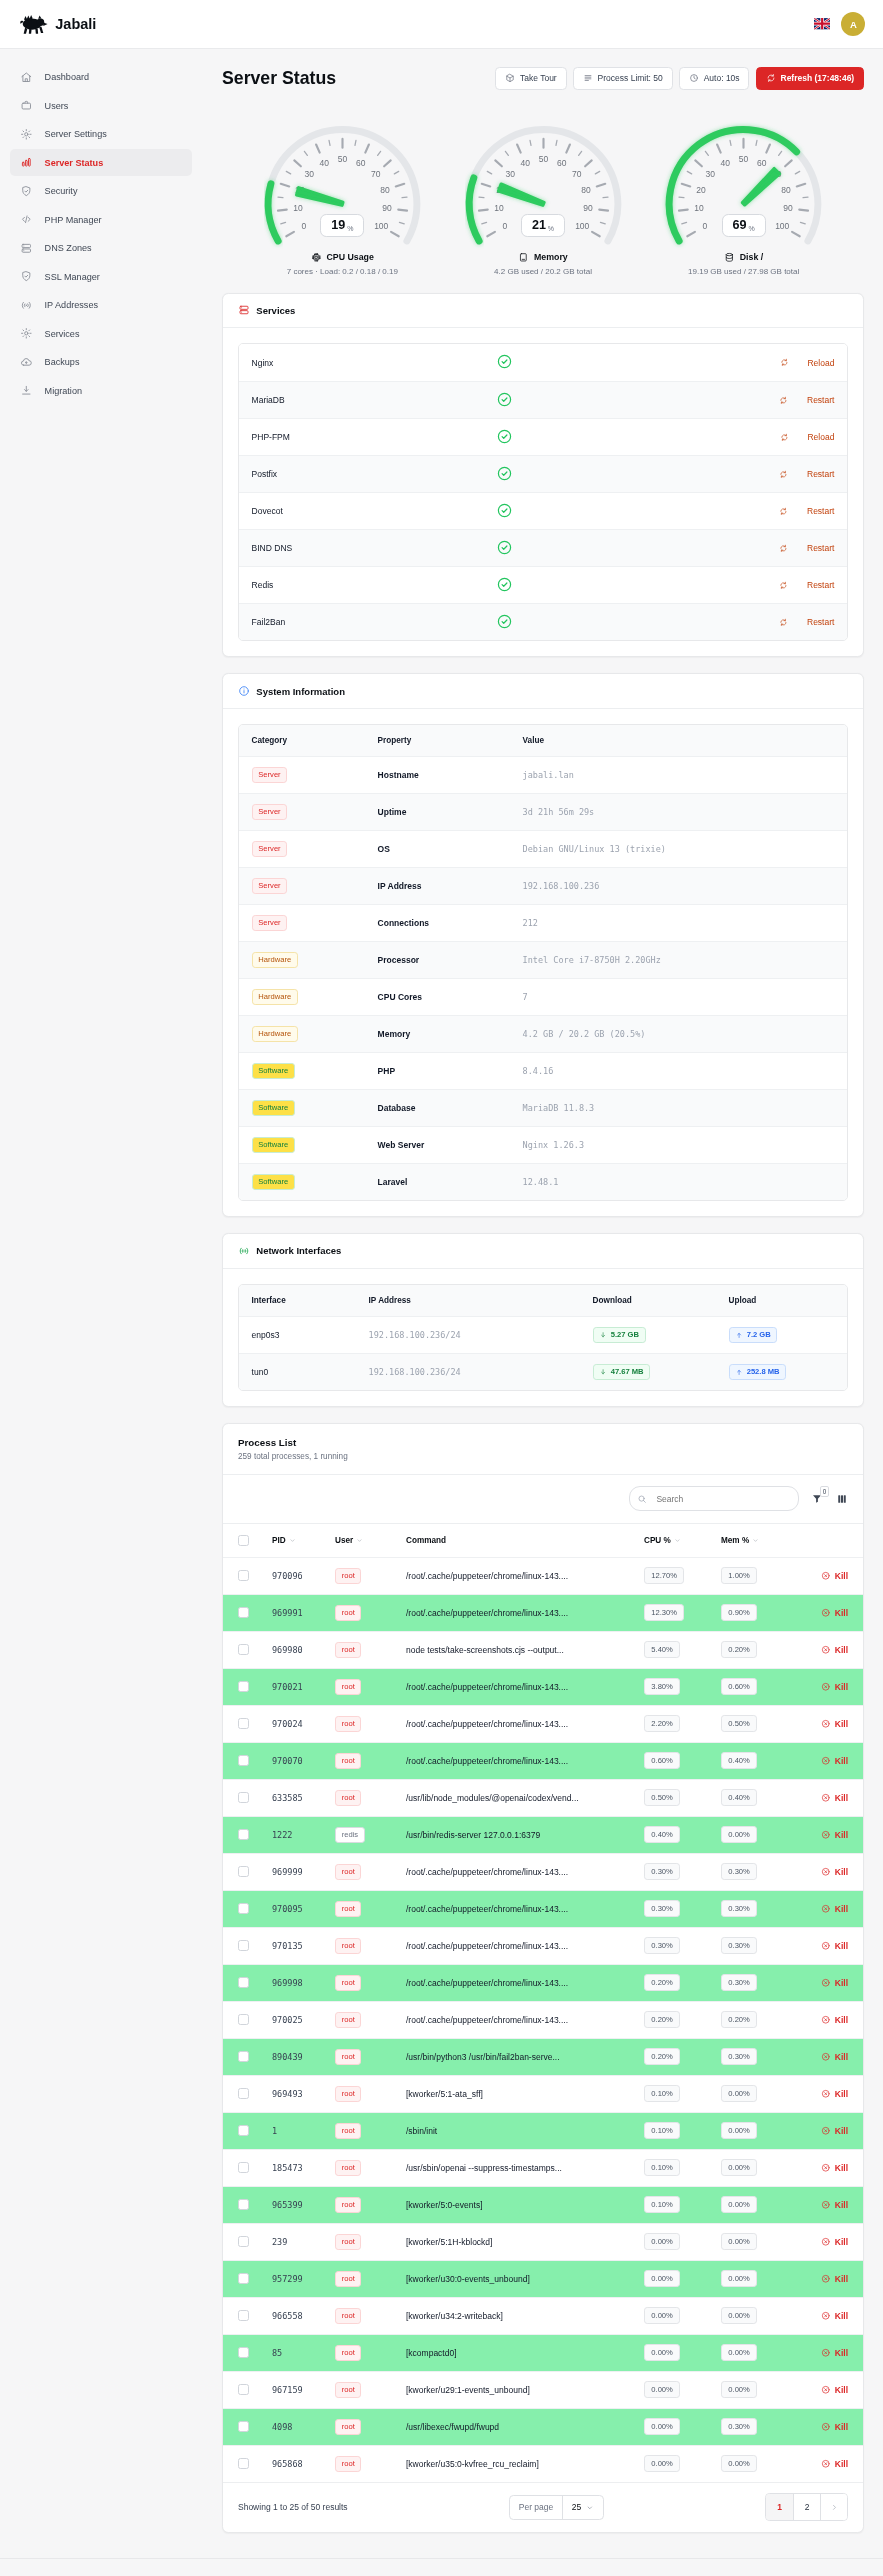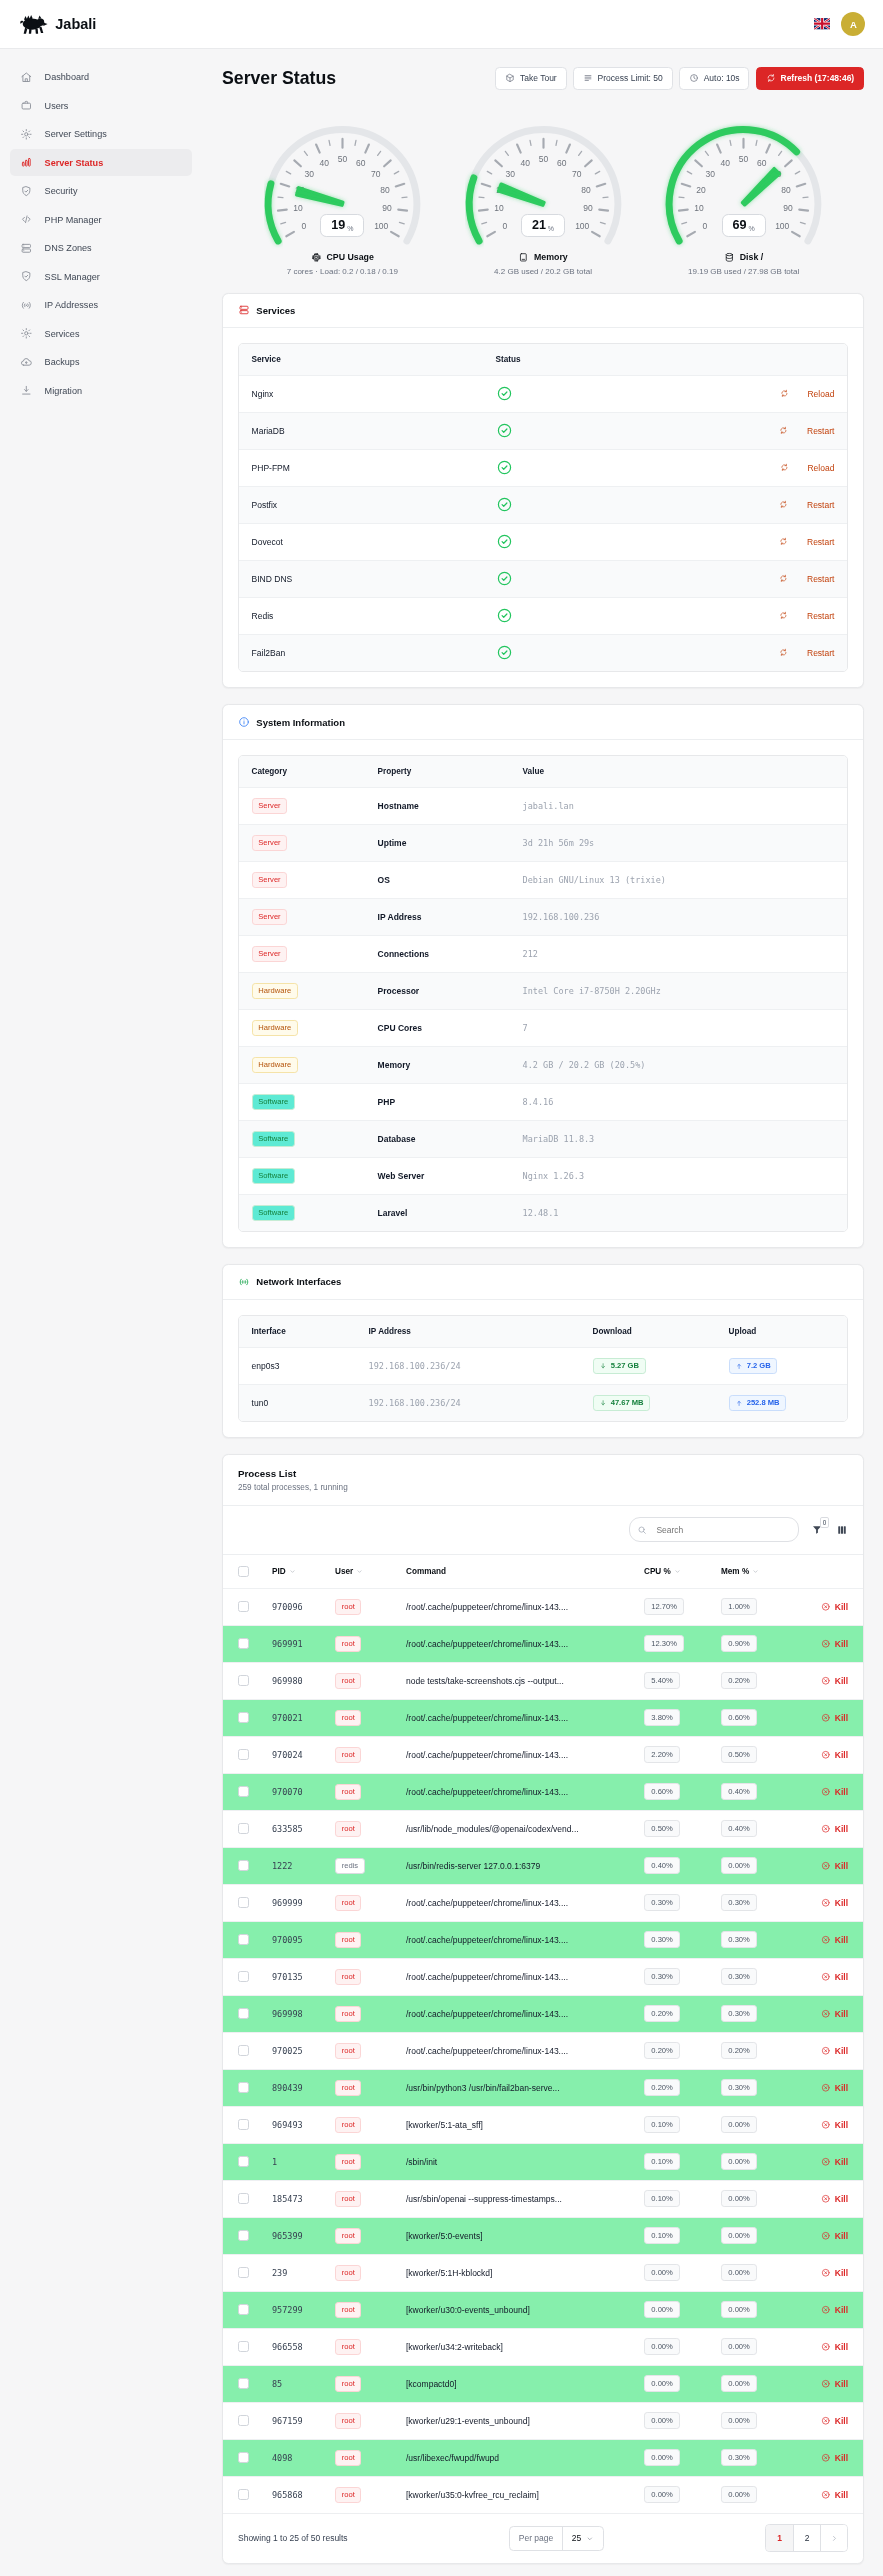--- a/index.html
+++ b/index.html
@@ -57,27 +57,27 @@
   .itable{border:0.6px solid #e7e8ea;border-radius:5px;overflow:hidden}
   .irow{display:grid;align-items:center;padding:0 12.6px;min-height:37px;border-top:0.6px solid #eef0f2;background:#fff;font-size:8.5px;color:#111827}
   .irow:first-child{border-top:none}
   .irow.head{background:#f9fafb;font-weight:bold;font-size:8.2px;min-height:31px}
   .irow.alt{background:#f9fafb}
   .svc-grid{grid-template-columns:1fr 1fr 95px}
   .sys-grid{grid-template-columns:126px 145px 1fr}
   .net-grid{grid-template-columns:117px 224px 136px 1fr}
 
   .check{width:17px;height:17px;color:#22c55e}
-  .svc-action{display:inline-flex;align-items:flex-start;gap:19px;color:#c2410c;font-weight:500;cursor:pointer;justify-self:end}
+  .svc-action{display:inline-flex;align-items:center;gap:19px;color:#c2410c;font-weight:500;cursor:pointer;justify-self:end}
   .svc-action [data-icon]{width:8.8px;height:8.8px}
 
   .badge{display:inline-flex;align-items:center;gap:3.2px;padding:2.5px 5.7px;border-radius:3.2px;font-size:7.6px;border:0.6px solid transparent;width:fit-content}
   .badge.server{color:#dc2626;background:#fef2f2;border-color:#fbd5d5}
   .badge.hardware{color:#b45309;background:#fffbeb;border-color:#f5e3a8}
-  .badge.software{color:#15803d;background:#5eead4;border-color:#c7ecd4}
+  .badge.software{color:#15803d;background:#fde047;border-color:#c7ecd4}
   .badge.user-root{color:#dc2626;background:#fef2f2;border-color:#fbd5d5}
   .badge.user-other{color:#6b7280;background:#fff;border-color:#d9dbe0}
   .badge.metric{color:#4b5563;background:#f9fafb;border-color:#e3e5e8;padding:3.2px 6.3px}
   .badge.down{color:#15803d;background:#f0fdf4;border-color:#c7ecd4;font-weight:bold}
   .badge.up{color:#2563eb;background:#eff6ff;border-color:#c9ddfb;font-weight:bold}
   .badge [data-icon]{width:8.2px;height:8.2px}
   .mono{font-family:"DejaVu Sans Mono","Liberation Mono",monospace}
   .dim{color:#9ca3af}
   .prop{font-weight:600}
 
@@ -499,25 +499,20 @@
             <svg viewBox="0 0 24 24" fill="none" stroke="currentColor" stroke-width="1.7" stroke-linecap="round" stroke-linejoin="round">
               <rect x="4" y="4.5" width="16" height="6.2" rx="1.8"></rect>
               <rect x="4" y="13.3" width="16" height="6.2" rx="1.8"></rect>
               <path d="M7.3 7.6h.01M7.3 16.4h.01"></path>
             </svg>
           </span>
         <span>Services</span>
       </div>
       <div class="card-body">
           <div class="itable" id="services-table">
-            <div class="irow head svc-grid">
-              <span>Service</span>
-              <span>Status</span>
-              <span></span>
-            </div>
             <div class="irow svc-grid">
               <span>Nginx</span>
               <span><span class="check" data-icon="check-circle-icon">
                   <svg viewBox="0 0 24 24" fill="none" stroke="currentColor" stroke-width="1.7" stroke-linecap="round" stroke-linejoin="round">
                     <circle cx="12" cy="12" r="8.6"></circle>
                     <path d="M8.6 12.2l2.3 2.3 4.5-4.6"></path>
                   </svg>
                 </span></span>
               <span class="svc-action">
                 <span data-icon="refresh-icon">

